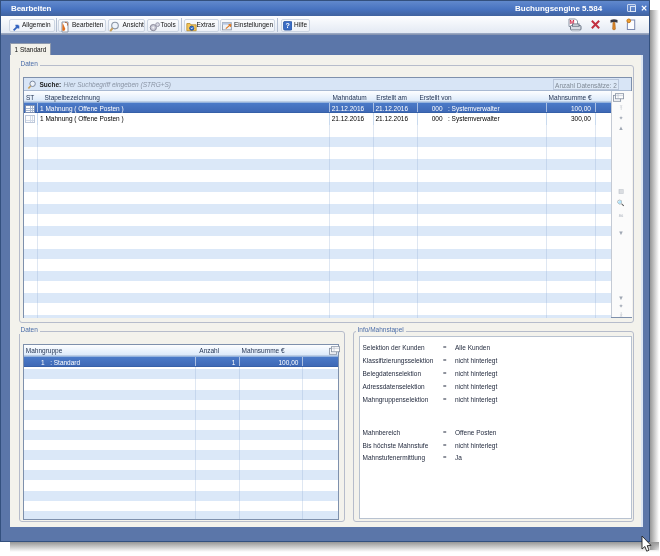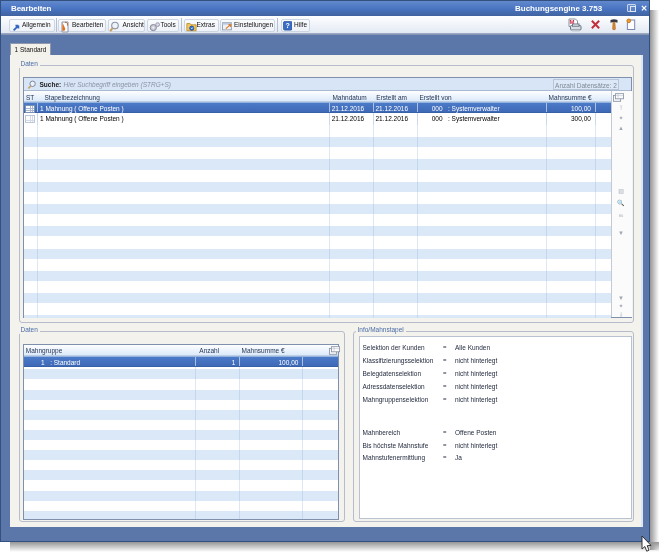--- a/index.html
+++ b/index.html
@@ -60,21 +60,21 @@
 .irow .lb{position:absolute;left:2.5px}
 .irow .eq{position:absolute;left:83px;font-size:6px}
 .irow .val{position:absolute;left:95px}
 .cursor{position:absolute;left:641px;top:534.5px;width:11px;height:18px;z-index:60}
 </style></head><body>
 <div id="win"></div>
 <div id="shR"></div>
 <div id="shB"></div>
 <div id="title">
     <span class="t1">Bearbeiten</span>
-    <span class="t2">Buchungsengine 3.753</span>
+    <span class="t2">Buchungsengine 5.584</span>
   </div>
 <div id="rest"></div>
 <div id="close">✕</div>
 <div id="tbar">
   <div class="tbox" style="left:8px;width:46px"></div>
     <div class="tbox" style="left:57px;width:48px"></div>
     <div class="tbox" style="left:106.5px;width:37.5px"></div>
     <div class="tbox" style="left:145.5px;width:32px"></div>
     <div class="tbox" style="left:183px;width:34.5px"></div>
     <div class="tbox" style="left:219px;width:55px"></div>

